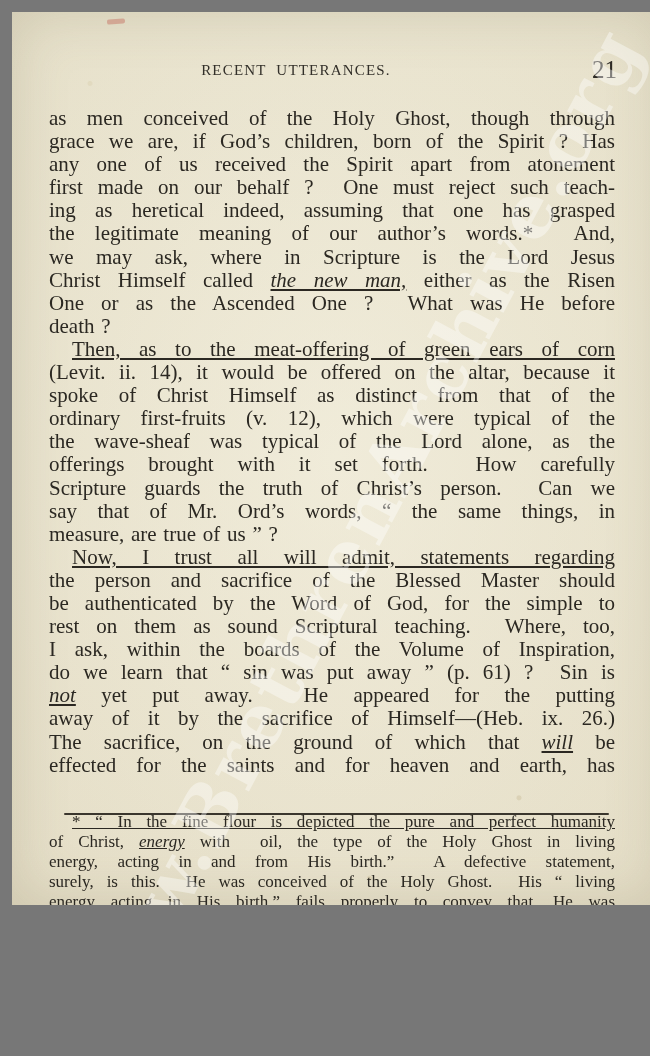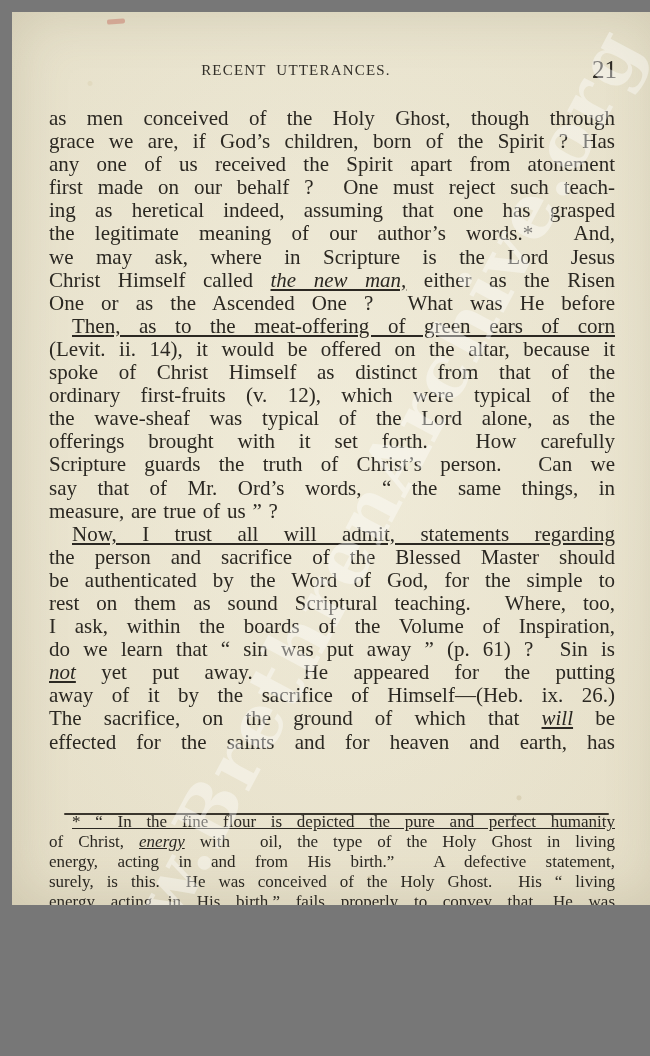--- a/index.html
+++ b/index.html
@@ -75,20 +75,21 @@
   <div class="body-text">
       <div class="line"><span>as men conceived of the Holy Ghost, though through</span></div>
       <div class="line"><span>grace we are, if God’s children, born of the Spirit&nbsp;? Has</span></div>
       <div class="line"><span>any one of us received the Spirit apart from atonement</span></div>
       <div class="line"><span>first made on our behalf&nbsp;? &nbsp;One must reject such teach-</span></div>
       <div class="line"><span>ing as heretical indeed, assuming that one has grasped</span></div>
       <div class="line"><span>the legitimate meaning of our author’s words.* &nbsp;And,</span></div>
       <div class="line"><span>we may ask, where in Scripture is the Lord Jesus</span></div>
       <div class="line"><span>Christ Himself called </span><em>the new man,</em><span> either as the Risen</span></div>
       <div class="line"><span>One or as the Ascended One&nbsp;? &nbsp;What was He before</span></div>
+      <div class="line last"><span>death&nbsp;?</span></div>
       <div class="line indent"><span>Then, as to the meat-offering of green ears of corn</span></div>
       <div class="line"><span>(Levit. ii. 14), it would be offered on the altar, because it</span></div>
       <div class="line"><span>spoke of Christ Himself as distinct from that of the</span></div>
       <div class="line"><span>ordinary first-fruits (v. 12), which were typical of the</span></div>
       <div class="line"><span>the wave-sheaf was typical of the Lord alone, as the</span></div>
       <div class="line"><span>offerings brought with it set forth. &nbsp;How carefully</span></div>
       <div class="line"><span>Scripture guards the truth of Christ’s person. &nbsp;Can we</span></div>
       <div class="line"><span>say that of Mr. Ord’s words, “&nbsp;the same things, in</span></div>
       <div class="line last"><span>measure, are true of us&nbsp;”&nbsp;?</span></div>
       <div class="line indent"><span>Now, I trust all will admit, statements regarding</span></div>

